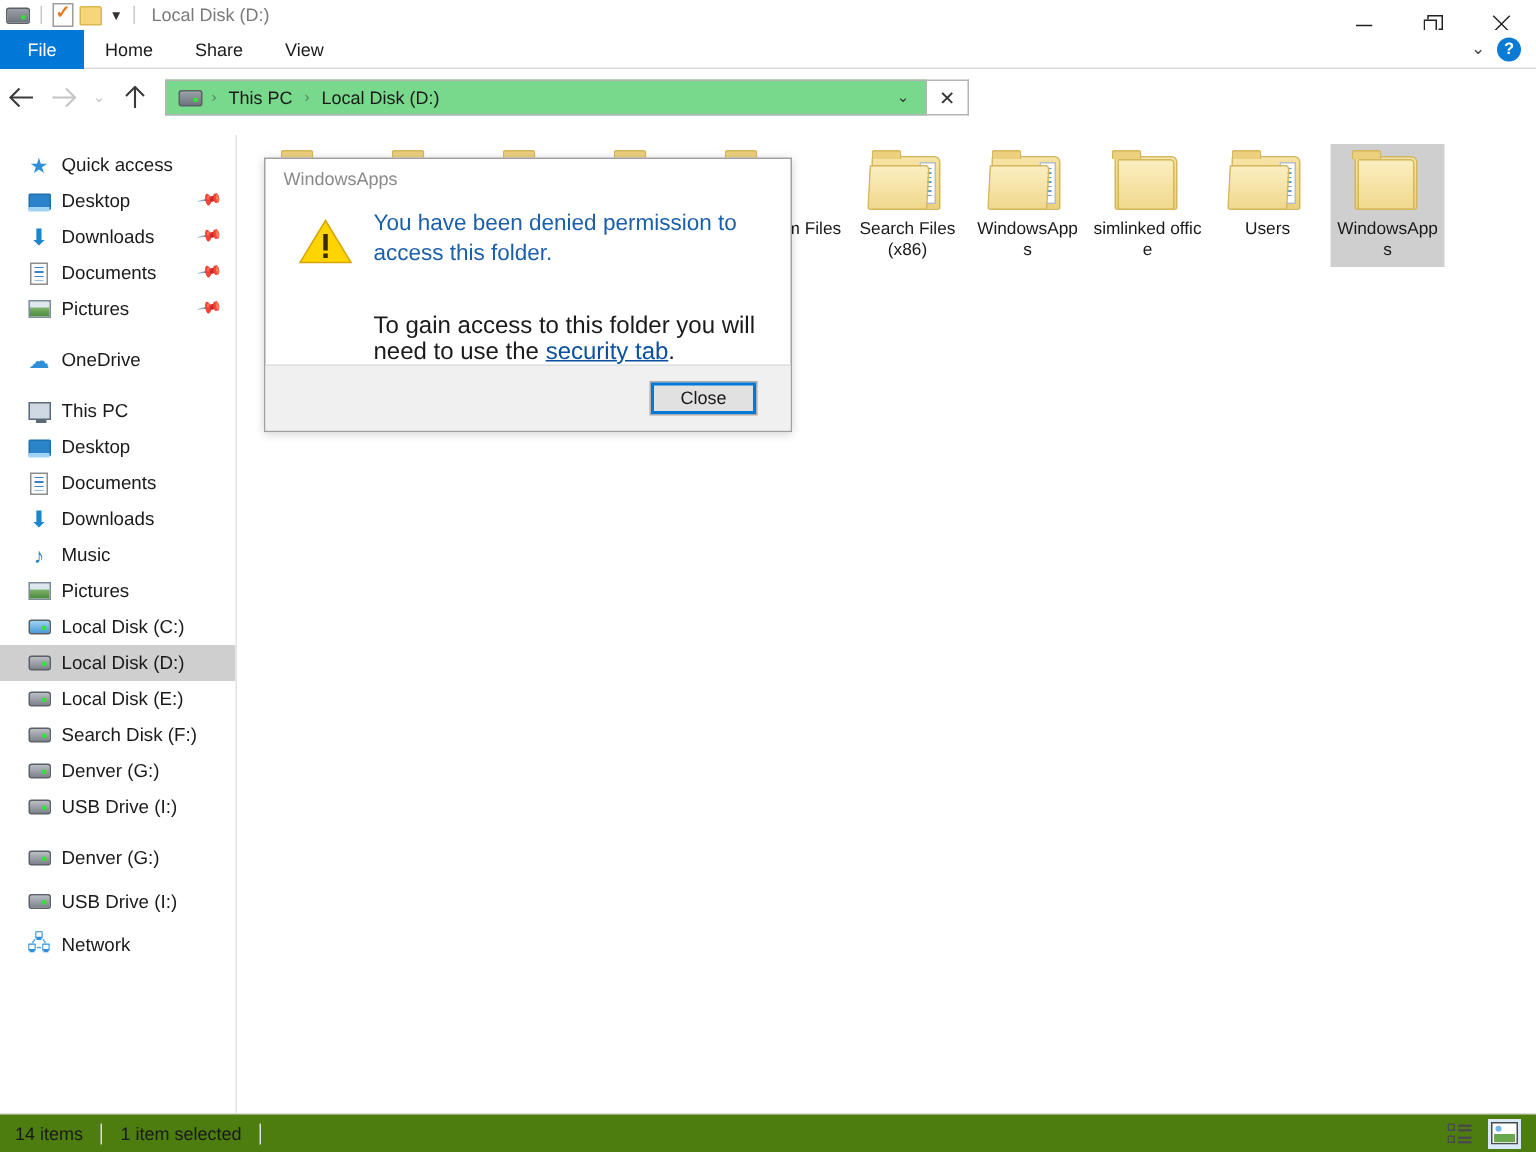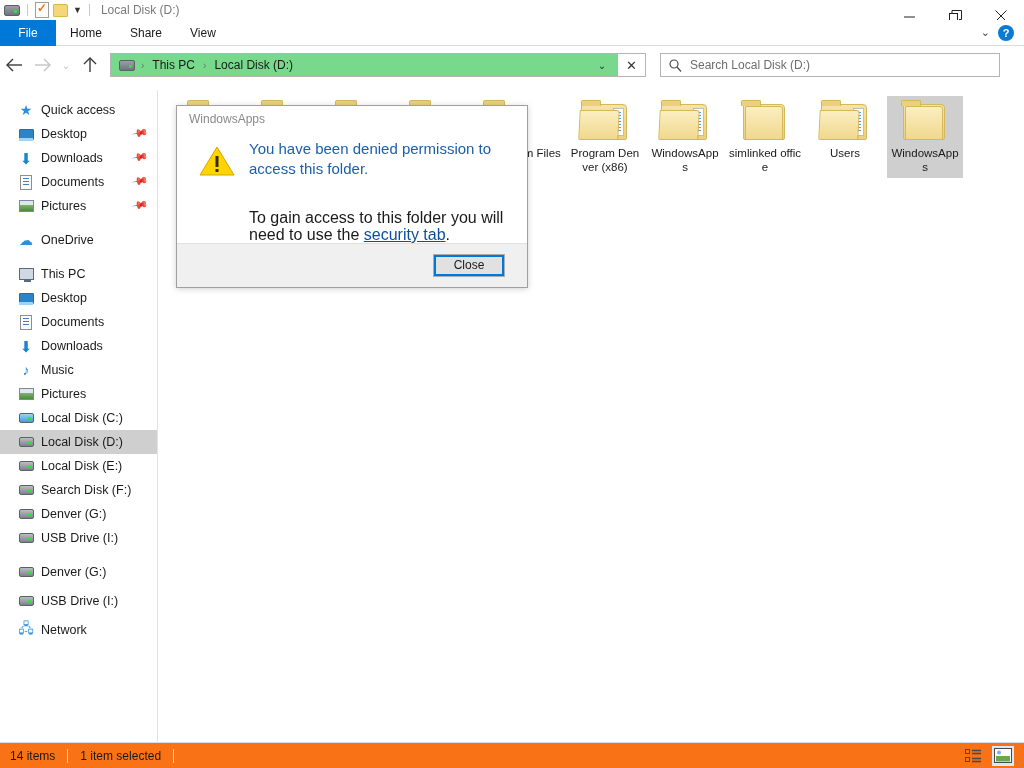--- a/index.html
+++ b/index.html
@@ -273,21 +273,21 @@
   .clip-cell { width: 80px; position: relative; }
   .clip-top {
     position: absolute; left: 22px; top: 4px; width: 22px; height: 8px;
     background: #ecd07d; border: 1px solid #d5b75c; border-bottom: none;
     border-radius: 2px 2px 0 0;
   }
 
   
   .statusbar {
     position: absolute; bottom: 0; left: 0; width: 1024px; height: 26px;
-    background: #f97316; border-top: 1px solid #dcdcdc;
+    background: #4d7c0f; border-top: 1px solid #dcdcdc;
     display: flex; align-items: center; padding: 0 10px;
   }
   .st-text { font-size: 12px; color: #1a1a1a; }
   .st-sep { width: 1px; height: 14px; background: #dcdcdc; margin: 0 12px; }
   .view-btns { margin-left: auto; display: flex; gap: 8px; align-items: center; }
   .vb { width: 22px; height: 20px; display: flex; align-items: center; justify-content: center; }
   .vb.active { background: #d8e8f6; }
 
   
   .dlg {
@@ -397,27 +397,20 @@
       <div class="crumbs">
         <span class="crumb-sep">›</span>
         <span class="crumb">This PC</span>
         <span class="crumb-sep">›</span>
         <span class="crumb">Local Disk (D:)</span>
       </div>
       <div class="addr-chevron">⌄</div>
     </div>
     <div class="addr-x">✕</div>
 
-    <div class="searchbox">
-      <svg width="13" height="13" viewBox="0 0 13 13">
-        <circle cx="5" cy="5" r="4" fill="none" stroke="#4a4a4a" stroke-width="1.2"></circle>
-        <line x1="8" y1="8" x2="12" y2="12.5" stroke="#4a4a4a" stroke-width="1.2"></line>
-      </svg>
-      <span class="search-ph">Search Local Disk (D:)</span>
-    </div>
   </div>
 
   <div class="sidebar">
 
     <div class="nav-row lvl0">
       <span class="nav-ico">
           <span class="i-star">★</span>
         </span>
       <span class="nav-label">Quick access</span>
     </div>
@@ -596,21 +589,21 @@
         <div class="fname">Program Files</div>
       </div>
 
       <div class="fitem">
         <div class="folder-ico">
           <div class="f-back"></div>
             <div class="f-tab"></div>
             <div class="f-papers"></div>
             <div class="f-front"></div>
         </div>
-        <div class="fname">Program Denver (x86)</div>
+        <div class="fname">Search Files (x86)</div>
       </div>
       <div class="fitem">
         <div class="folder-ico">
           <div class="f-back"></div>
             <div class="f-tab"></div>
             <div class="f-papers"></div>
             <div class="f-front"></div>
         </div>
         <div class="fname">WindowsApps</div>
       </div>

